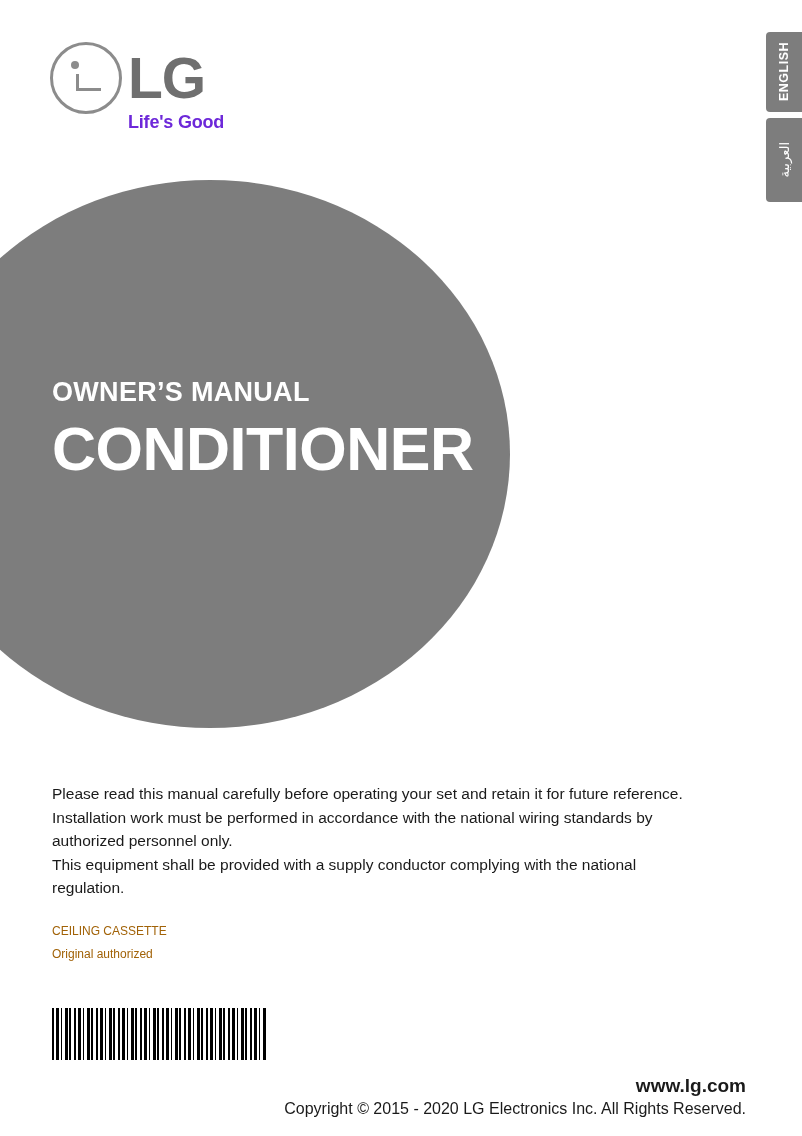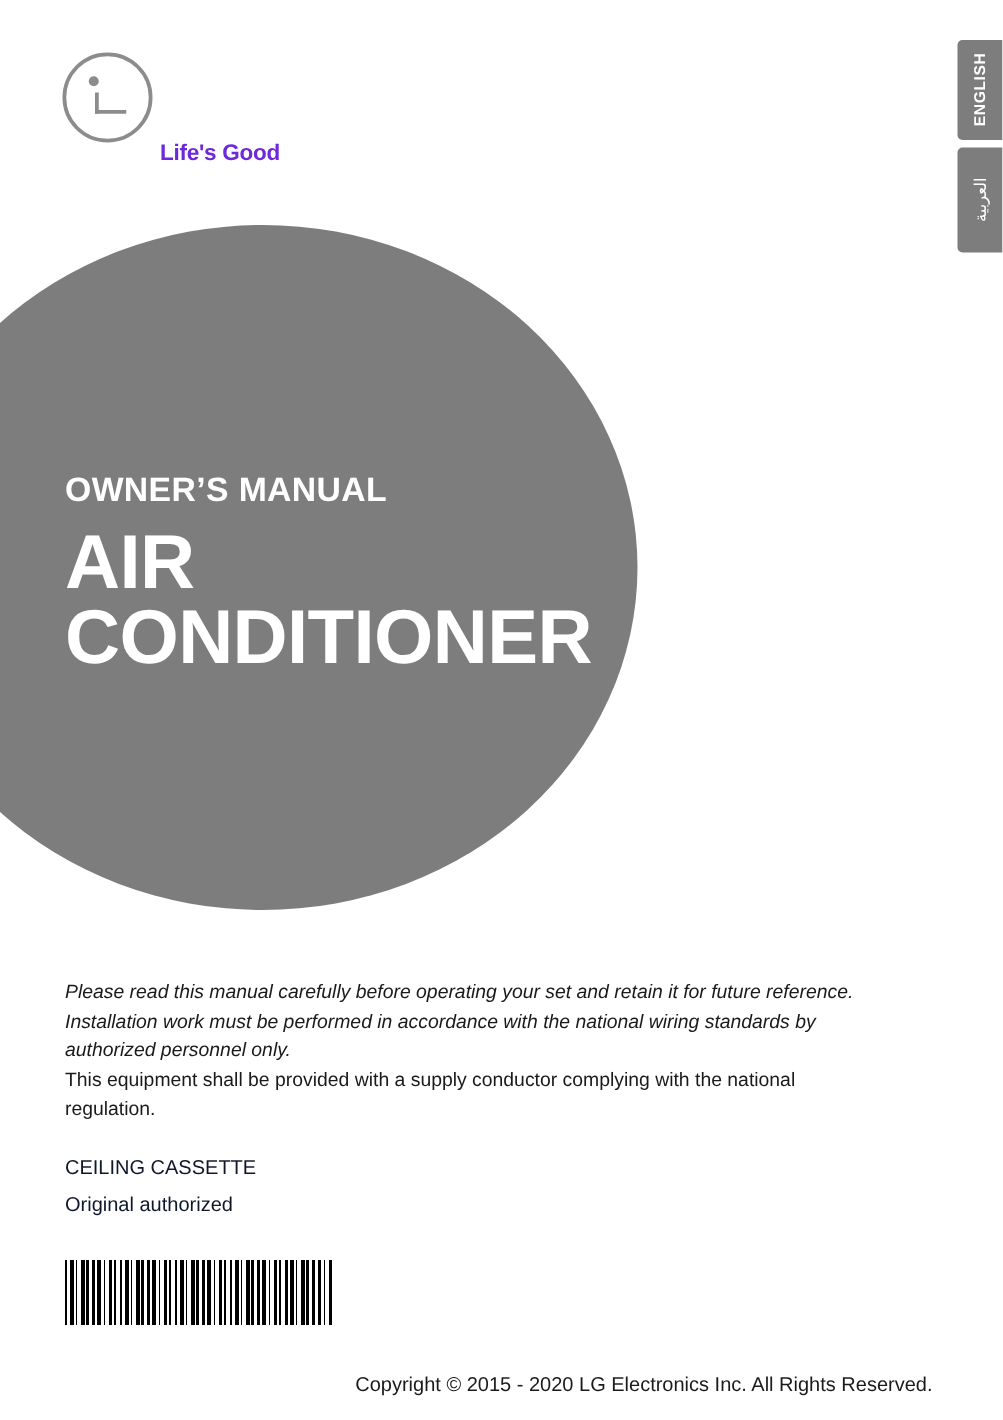--- a/index.html
+++ b/index.html
@@ -150,23 +150,23 @@
     width: 650px;
     font-size: 15.5px;
     line-height: 1.52;
     color: #1a1a1a;
   }
   .meta {
     position: absolute;
     left: 52px;
     top: 920px;
     width: 500px;
-    font-size: 16px;
+    font-size: 12px;
     line-height: 1.9;
-    color: #0f172a;
+    color: #a16207;
   }
 
   
   .barcode-wrap {
     position: absolute;
     left: 52px;
     top: 1008px;
     width: 214px;
   }
   .barcode {
@@ -222,44 +222,45 @@
   </div>
 
   <div class="logo">
     <div class="logo-circle">
       <div class="logo-face">
         <div class="logo-dot"></div>
         <div class="logo-nose"></div>
         <div class="logo-mouth"></div>
       </div>
     </div>
+    <div class="logo-lg">LG</div>
     <div class="logo-tag">Life's Good</div>
   </div>
 
   <div class="hero-circle"></div>
 
   <div class="hero-text">
     <div class="hero-kicker">OWNER’S MANUAL</div>
-    <div class="hero-title">AIR</div>
     <div class="hero-title">CONDITIONER</div>
   </div>
 
   <div class="intro">
-    <p style="margin:0 0 0 0;font-style:italic;">Please read this manual carefully before operating your set and retain it for future reference. Installation work must be performed in accordance with the national wiring standards by authorized personnel only.</p>
+    <p style="margin:0 0 0 0;">Please read this manual carefully before operating your set and retain it for future reference. Installation work must be performed in accordance with the national wiring standards by authorized personnel only.</p>
     <p style="margin:0;">This equipment shall be provided with a supply conductor complying with the national regulation.</p>
   </div>
 
   <div class="meta">
     <div>CEILING CASSETTE</div>
     <div>Original authorized</div>
   </div>
 
   <div class="barcode-wrap">
     <div class="barcode"></div>
     <div class="barcode-text">
     </div>
   </div>
 
   <div class="footer">
+    <div class="footer-url">www.lg.com</div>
     <div class="footer-copy">Copyright © 2015 - 2020 LG Electronics Inc. All Rights Reserved.</div>
   </div>
 
 </div>
 
 </body></html>

